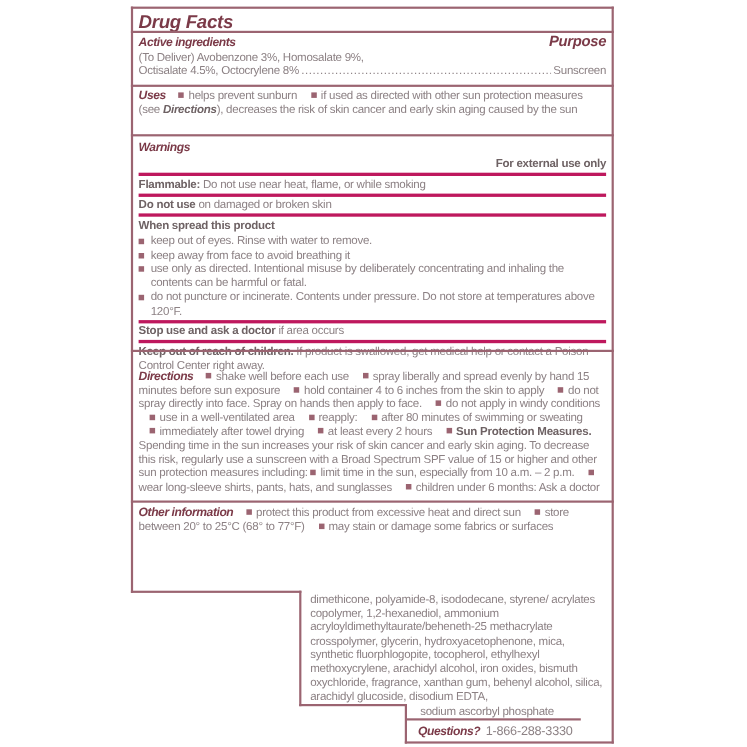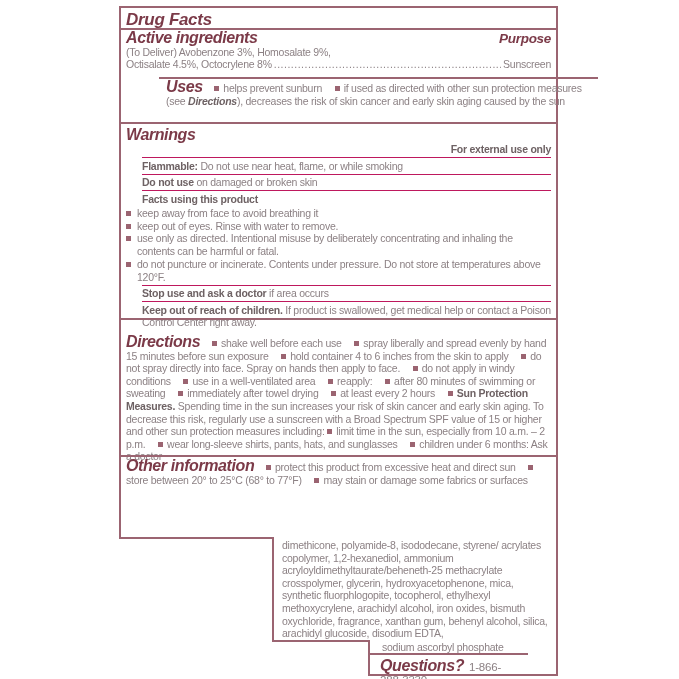--- a/index.html
+++ b/index.html
@@ -21,39 +21,39 @@
   }
   .sec p { margin:0; }
   .bt2 { border-top:2px solid #9B6471; }
 
   .h1 {
     color:#7B3A48; font-weight:bold; font-style:italic;
     font-size:17px; letter-spacing:-0.3px; line-height:19px;
   }
   .h2 {
     color:#7B3A48; font-weight:bold; font-style:italic;
-    font-size:16px; letter-spacing:-0.4px; margin-right:9px;
+    font-size:11px; letter-spacing:-0.4px; margin-right:9px;
   }
   .h3 {
     color:#7B3A48; font-weight:bold; font-style:italic;
     font-size:13.5px; letter-spacing:-0.3px;
   }
   .b  { font-weight:bold; color:#6E6264; }
   .bi { font-weight:bold; font-style:italic; color:#6E6264; }
 
   
   .sq {
     display:inline-block; width:5px; height:5px; background:#9B6471;
     margin:0 4px 1px 0; vertical-align:baseline;
   }
   .mlg { margin-left:10px; }
 
   
   .row { padding:1.5px 0 1.5px 0; }
-  .rule { border-top:1px solid #be185d;margin-left:16px; }
+  .rule { border-top:3px solid #be185d; }
   .wlist { padding:0 0 1px 0; }
   .li { position:relative; padding-left:11px; line-height:12.8px; }
   .li .sq { position:absolute; left:0; top:4px; margin:0; }
 
   
   .two-col { display:flex; justify-content:space-between; align-items:baseline; }
   .leader-row { display:flex; align-items:baseline; }
   .dots { flex:1; overflow:hidden; white-space:nowrap; margin:0 2px; letter-spacing:0.5px; }
 
   
@@ -87,41 +87,41 @@
       <span class="h3">Purpose</span>
     </div>
     <div>(To Deliver) Avobenzone 3%, Homosalate 9%,</div>
     <div class="leader-row">
       <span>Octisalate 4.5%, Octocrylene 8%</span>
       <span class="dots">........................................................................................................................</span>
       <span>Sunscreen</span>
     </div>
   </div>
 
-  <div class="sec bt2" style="top:77px; height:45px;margin-left:40px;">
+  <div class="sec bt2" style="top:77px; height:45px;">
     <p>
       <span class="h2">Uses</span>
       <span class="sq"></span><span>helps prevent sunburn</span>
       <span class="sq mlg"></span><span><span>if used as directed with other sun protection measures (see </span><span class="bi">Directions</span><span>), decreases the risk of skin cancer and early skin aging caused by the sun</span></span>
     </p>
   </div>
 
   <div class="sec bt2" style="top:122px; height:232px;">
     <div class="h2" style="line-height:17px;">Warnings</div>
     <div class="row b" style="padding-top:0;text-align:right;">For external use only</div>
     <div class="row rule">
       <span class="b">Flammable:</span><span> Do not use near heat, flame, or while smoking</span>
     </div>
     <div class="row rule">
       <span class="b">Do not use</span><span> on damaged or broken skin</span>
     </div>
-    <div class="row rule b">Facts using this product</div>
+    <div class="row rule b">When spread this product</div>
     <div class="wlist">
+      <div class="li"><span class="sq"></span><span>keep out of eyes.  Rinse with water to remove.</span></div>
       <div class="li"><span class="sq"></span><span>keep away from face to avoid breathing it</span></div>
-      <div class="li"><span class="sq"></span><span>keep out of eyes.  Rinse with water to remove.</span></div>
       <div class="li"><span class="sq"></span><span>use only as directed. Intentional misuse by deliberately concentrating and inhaling the contents can be harmful or fatal.</span></div>
       <div class="li"><span class="sq"></span><span>do not puncture or incinerate. Contents under pressure. Do not store at temperatures above 120°F.</span></div>
     </div>
     <div class="row rule">
       <span class="b">Stop use and ask a doctor</span><span> if area occurs</span>
     </div>
     <div class="row rule">
       <span class="b">Keep out of reach of children.</span><span> If product is swallowed, get medical help or contact a Poison Control Center right away.</span>
     </div>
   </div>

